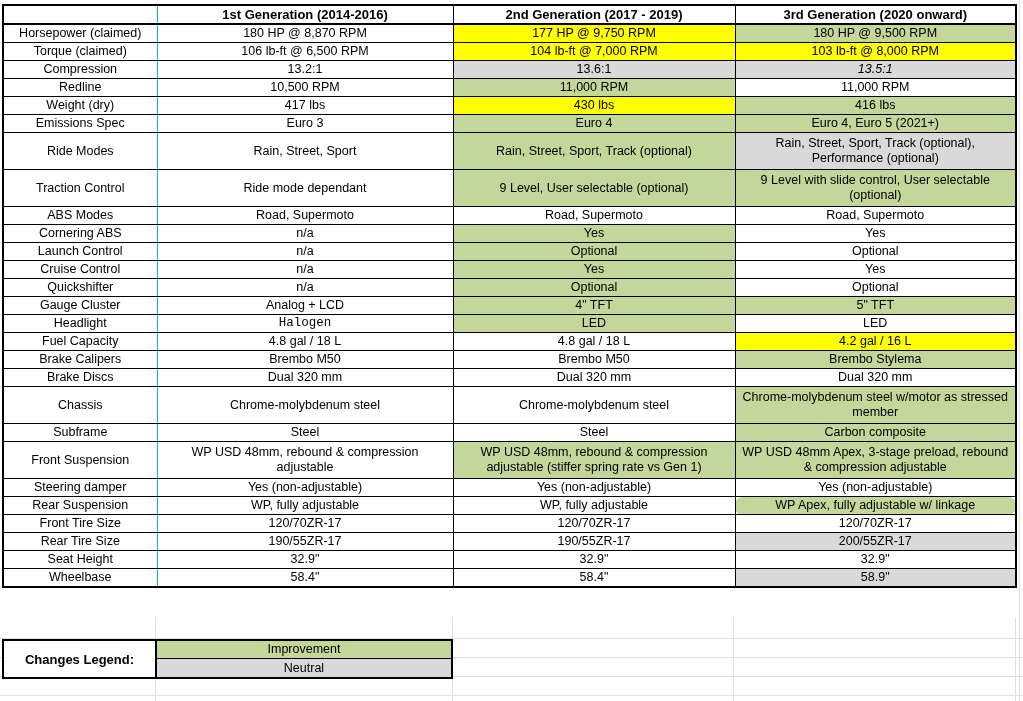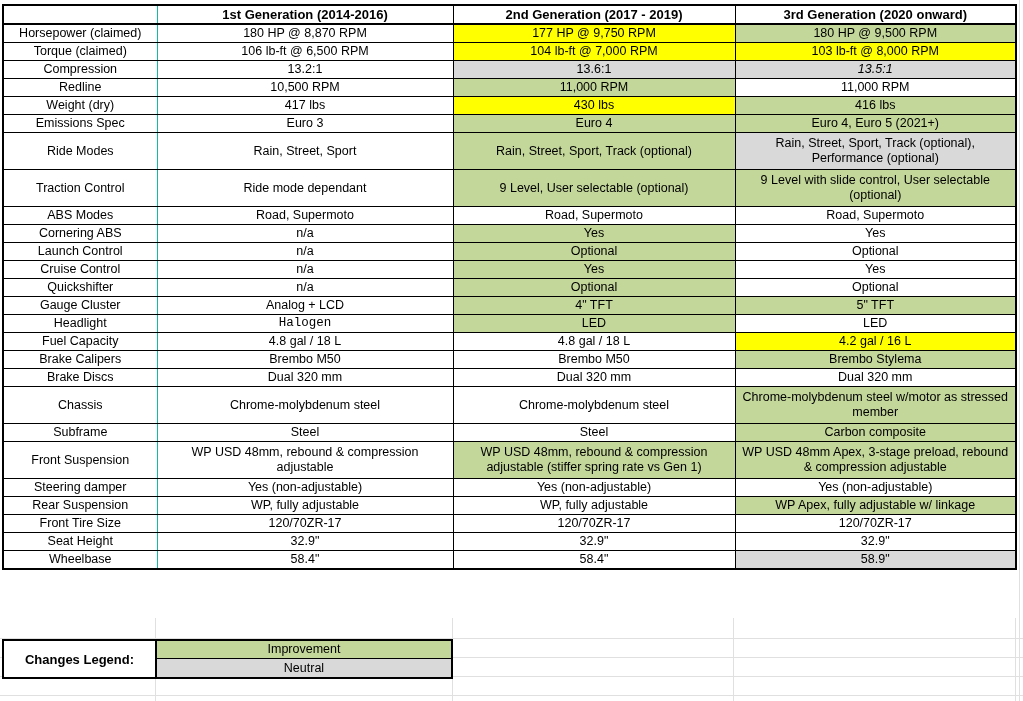--- a/index.html
+++ b/index.html
@@ -239,27 +239,33 @@
         <tr>
           <td class="row-label">Steering damper</td>
           <td style="background: rgb(255, 255, 255);">Yes (non-adjustable)</td>
           <td style="background: rgb(255, 255, 255);">Yes (non-adjustable)</td>
           <td style="background: rgb(255, 255, 255);">Yes (non-adjustable)</td>
         </tr>
         <tr>
           <td class="row-label">Rear Suspension</td>
           <td style="background: rgb(255, 255, 255);">WP, fully adjustable</td>
           <td style="background: rgb(255, 255, 255);">WP, fully adjustable</td>
-          <td style="background: rgb(196, 215, 155);">WP Apex, fully adjustable w/ linkage</td>
+          <td style="background: rgb(196, 215, 155); border-radius: 8px;">WP Apex, fully adjustable w/ linkage</td>
         </tr>
         <tr>
           <td class="row-label">Front Tire Size</td>
           <td style="background: rgb(255, 255, 255);">120/70ZR-17</td>
           <td style="background: rgb(255, 255, 255);">120/70ZR-17</td>
           <td style="background: rgb(255, 255, 255);">120/70ZR-17</td>
+        </tr>
+        <tr>
+          <td class="row-label">Rear Tire Size</td>
+          <td style="background: rgb(255, 255, 255);">190/55ZR-17</td>
+          <td style="background: rgb(255, 255, 255);">190/55ZR-17</td>
+          <td style="background: rgb(217, 217, 217);">200/55ZR-17</td>
         </tr>
         <tr>
           <td class="row-label">Seat Height</td>
           <td style="background: rgb(255, 255, 255);">32.9"</td>
           <td style="background: rgb(255, 255, 255);">32.9"</td>
           <td style="background: rgb(255, 255, 255);">32.9"</td>
         </tr>
         <tr>
           <td class="row-label">Wheelbase</td>
           <td style="background: rgb(255, 255, 255);">58.4"</td>

